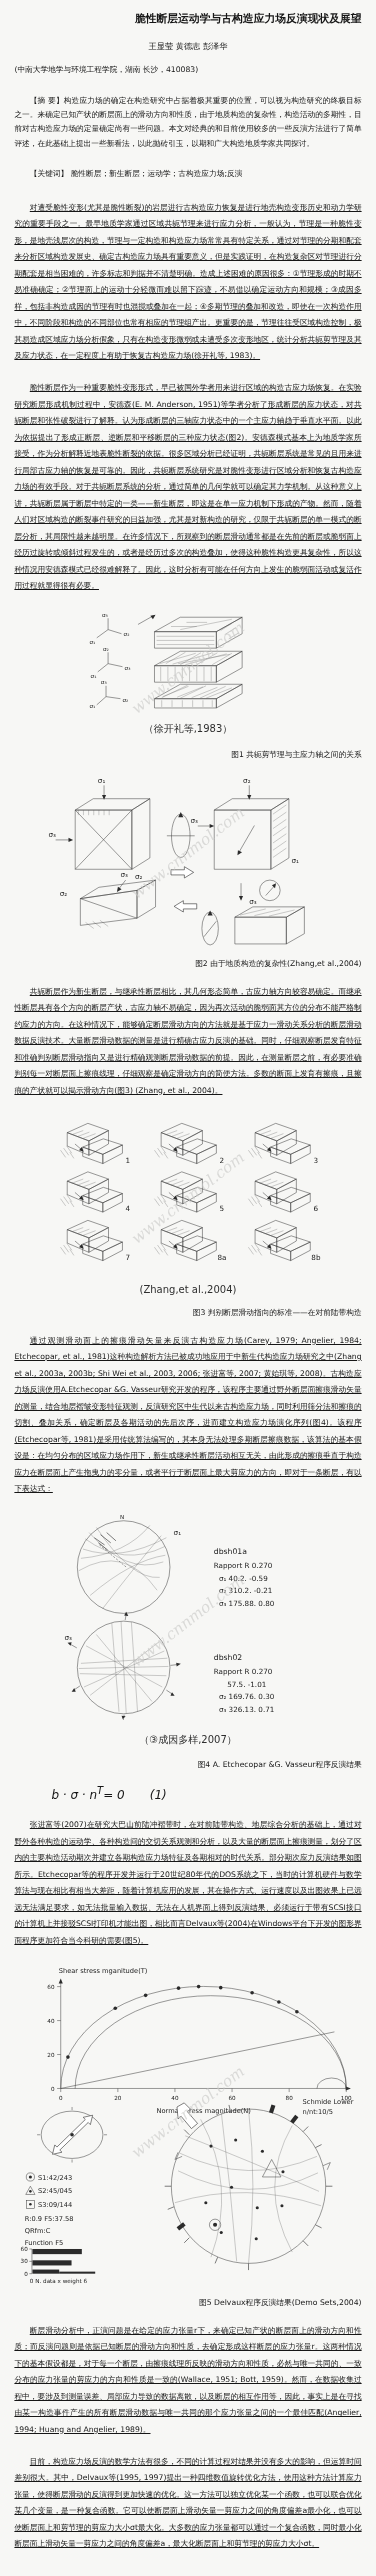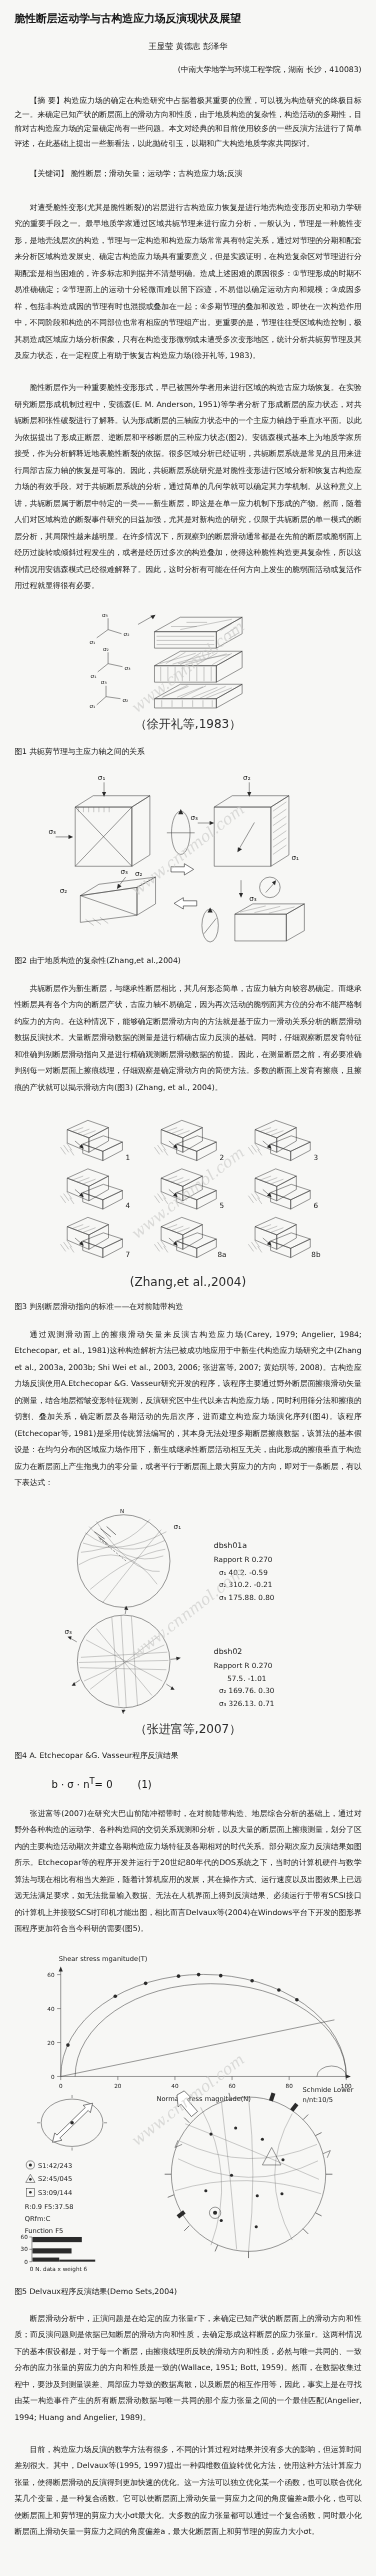--- a/index.html
+++ b/index.html
@@ -1,31 +1,31 @@
 <!DOCTYPE html>
 <html style="font-size:8.2px"><head>
 <meta charset="utf-8">
 <style>
   html,body{margin:0;padding:0;background:#efefed;}
   .page{width:376px;min-height:3231px;margin:0 auto;background:#f7f7f5;color:#161616;
         font-family:"DejaVu Sans",sans-serif;padding:8.2px 14.4px 15.5px;box-sizing:border-box;}
-  h1.title{font-size:10.8px;line-height:15.5px;text-align:left;font-weight:bold;margin:3.1px 0 14.4px;}
+  h1.title{font-size:10.8px;line-height:15.5px;text-align:right;font-weight:bold;margin:3.1px 0 14.4px;}
   .authors{text-align:center;font-size:8.2px;margin:0 0 13px;}
-  .affiliation{text-align:right;font-size:7.7px;margin:0 0 18.5px;}
+  .affiliation{text-align:left;font-size:7.7px;margin:0 0 18.5px;}
   .abstract,.keywords{font-size:7.7px;line-height:14.4px;text-align:justify;text-indent:2em;margin:0 0 15.5px;}
   .keywords{margin-bottom:18.5px;}
-  p.body{font-size:7.7px;line-height:16.5px;text-align:justify;text-indent:2em;margin:0 0 15.5px;}
+  p.body{font-size:7.7px;line-height:16.5px;text-align:justify;text-indent:2em;margin:0 0 15.5px;text-decoration:underline;}
   .fig{position:relative;text-align:center;margin:2.1px 0 13.4px;}
   .fig svg{display:block;margin:0 auto;}
-  .fig .credit{font-size:12px;color:#2e2e2e;margin-top:7px;}
-  .figcap{text-align:left;font-size:7.7px;margin:4.1px 0 14.4px;}
+  .fig .credit{font-size:10px;color:#2e2e2e;margin-top:13px;}
+  .figcap{text-align:right;font-size:7.7px;margin:4.1px 0 14.4px;}
   .wm{position:absolute;left:50%;top:46%;transform:translate(-50%,-50%) rotate(-38deg);
       font-size:15.5px;color:#cbcbc9;opacity:.65;font-style:italic;
       font-family:"DejaVu Serif",serif;pointer-events:none;white-space:nowrap;}
-  .formula{font-size:10px;margin:0 0 15.5px;padding-left:37px;}
+  .formula{font-size:12px;margin:0 0 15.5px;padding-left:37px;font-style:italic;}
   .formula .fnum{margin-left:25px;}
   svg .ln{fill:none;stroke:#3b3b3b;stroke-width:1;}
   svg .lt{fill:none;stroke:#4a4a4a;stroke-width:1.4;}
   svg .th{fill:none;stroke:#5a5a5a;stroke-width:.6;}
   svg .fl{fill:#2b2b2b;stroke:none;}
   svg .wht{fill:#ffffff;stroke:#333;stroke-width:1.2;}
   svg text{fill:#1c1c1c;font-size:13px;font-family:"DejaVu Sans",sans-serif;}
   svg text.sm{font-size:11px;}
   svg text.md{font-size:14px;}
   svg text.lg{font-size:15px;}
@@ -34,21 +34,21 @@
 <body>
 
 <div class="page">
 
   <h1 class="title">脆性断层运动学与古构造应力场反演现状及展望</h1>
   <div class="authors">王显莹 黄德志 彭泽华</div>
   <div class="affiliation">(中南大学地学与环境工程学院，湖南 长沙，410083)</div>
 
   <p class="abstract"><span>【摘 要】</span><span>构造应力场的确定在构造研究中占据着极其重要的位置，可以视为构造研究的终极目标之一。来确定已知产状的断层面上的滑动方向和性质，由于地质构造的复杂性，构造活动的多期性，目前对古构造应力场的定量确定尚有一些问题。本文对经典的和目前使用较多的一些反演方法进行了简单评述，在此基础上提出一些新看法，以此抛砖引玉，以期和广大构造地质学家共同探讨。</span></p>
 
-  <p class="keywords"><span>【关键词】</span> <span>脆性断层；滑动矢量；运动学；古构造应力场;反演</span></p>
+  <p class="keywords"><span>【关键词】</span> <span>脆性断层；新生断层；运动学；古构造应力场;反演</span></p>
 
   <p class="body">对遭受脆性变形(尤其是脆性断裂)的岩层进行古构造应力恢复是进行地壳构造变形历史和动力学研究的重要手段之一。最早地质学家通过区域共轭节理来进行应力分析，一般认为，节理是一种脆性变形，是地壳浅层次的构造，节理与一定构造和构造应力场常常具有特定关系，通过对节理的分期和配套来分析区域构造发展史、确定古构造应力场具有重要意义，但是实践证明，在构造复杂区对节理进行分期配套是相当困难的，许多标志和判据并不清楚明确。造成上述困难的原因很多：①节理形成的时期不易准确确定；②节理面上的运动十分轻微而难以留下踪迹，不易借以确定运动方向和规模；③成因多样，包括非构造成因的节理有时也混搅或叠加在一起；④多期节理的叠加和改造，即使在一次构造作用中，不同阶段和构造的不同部位也常有相应的节理组产出。更重要的是，节理往往受区域构造控制，极其易造成区域应力场分析假象，只有在构造变形微弱或未遭受多次变形地区，统计分析共轭剪节理及其及应力状态，在一定程度上有助于恢复古构造应力场(徐开礼等, 1983)。</p>
   <p class="body">脆性断层作为一种重要脆性变形形式，早已被国外学者用来进行区域的构造古应力场恢复。在实验研究断层形成机制过程中，安德森(E. M. Anderson, 1951)等学者分析了形成断层的应力状态，对共轭断层和张性破裂进行了解释。认为形成断层的三轴应力状态中的一个主应力轴趋于垂直水平面。以此为依据提出了形成正断层、逆断层和平移断层的三种应力状态(图2)。安德森模式基本上为地质学家所接受，作为分析解释近地表脆性断裂的依据。很多区域分析已经证明，共轭断层系统是常见的且用来进行局部古应力轴的恢复是可靠的。因此，共轭断层系统研究是对脆性变形进行区域分析和恢复古构造应力场的有效手段。对于共轭断层系统的分析，通过简单的几何学就可以确定其力学机制。从这种意义上讲，共轭断层属于断层中特定的一类——新生断层，即这是在单一应力机制下形成的产物。然而，随着人们对区域构造的断裂事件研究的日益加强，尤其是对新构造的研究，仅限于共轭断层的单一模式的断层分析，其局限性越来越明显。在许多情况下，所观察到的断层滑动通常都是在先前的断层或脆弱面上经历过旋转或倾斜过程发生的，或者是经历过多次的构造叠加，使得这种脆性构造更具复杂性，所以这种情况用安德森模式已经很难解释了。因此，这时分析有可能在任何方向上发生的脆弱面活动或复活作用过程就显得很有必要。</p>
 
   <div class="fig">
     <div class="wm">www.cnnmol.com</div>
     <svg width="222" height="99" viewBox="0 0 430 192">
 
       <line class="ln" x1="60" y1="38" x2="60" y2="16"></line>
         <line class="ln" x1="60" y1="38" x2="38" y2="54"></line>
@@ -329,21 +329,21 @@
           <polygon class="fl" points="44,347 52,347 49,340"></polygon>
         <text class="md" x="30" y="246">σ₃</text>
       </g>
 
       <text class="lg" x="320" y="286">dbsh02</text>
       <text class="md" x="320" y="312">Rapport R 0.270</text>
       <text class="md" x="346" y="338">57.5.    -1.01</text>
       <text class="md" x="330" y="362">σ₂  169.76.  0.30</text>
       <text class="md" x="330" y="386">σ₃  326.13.  0.71</text>
     </svg>
-    <div class="credit">（张进富等,2007）</div>
+    <div class="credit">（③成因多样,2007）</div>
   </div>
   <div class="figcap">图4 A. Etchecopar &amp;G. Vasseur程序反演结果</div>
 
   <div class="formula">
     <span>b · σ · n</span><sup>T</sup><span>= 0</span><span class="fnum">(1)</span>
   </div>
 
   <p class="body">张进富等(2007)在研究大巴山前陆冲褶带时，在对前陆带构造、地层综合分析的基础上，通过对野外各种构造的运动学、各种构造间的交切关系观测和分析，以及大量的断层面上擦痕测量，划分了区内的主要构造活动期次并建立各期构造应力场特征及各期相对的时代关系。部分期次应力反演结果如图所示。Etchecopar等的程序开发并运行于20世纪80年代的DOS系统之下，当时的计算机硬件与数学算法与现在相比有相当大差距，随着计算机应用的发展，其在操作方式、运行速度以及出图效果上已远远无法满足要求，如无法批量输入数据、无法在人机界面上得到反演结果、必须运行于带有SCSI接口的计算机上并接驳SCSI打印机才能出图，相比而言Delvaux等(2004)在Windows平台下开发的图形界面程序更加符合当今科研的需要(图5)。</p>
 
   <div class="fig">

